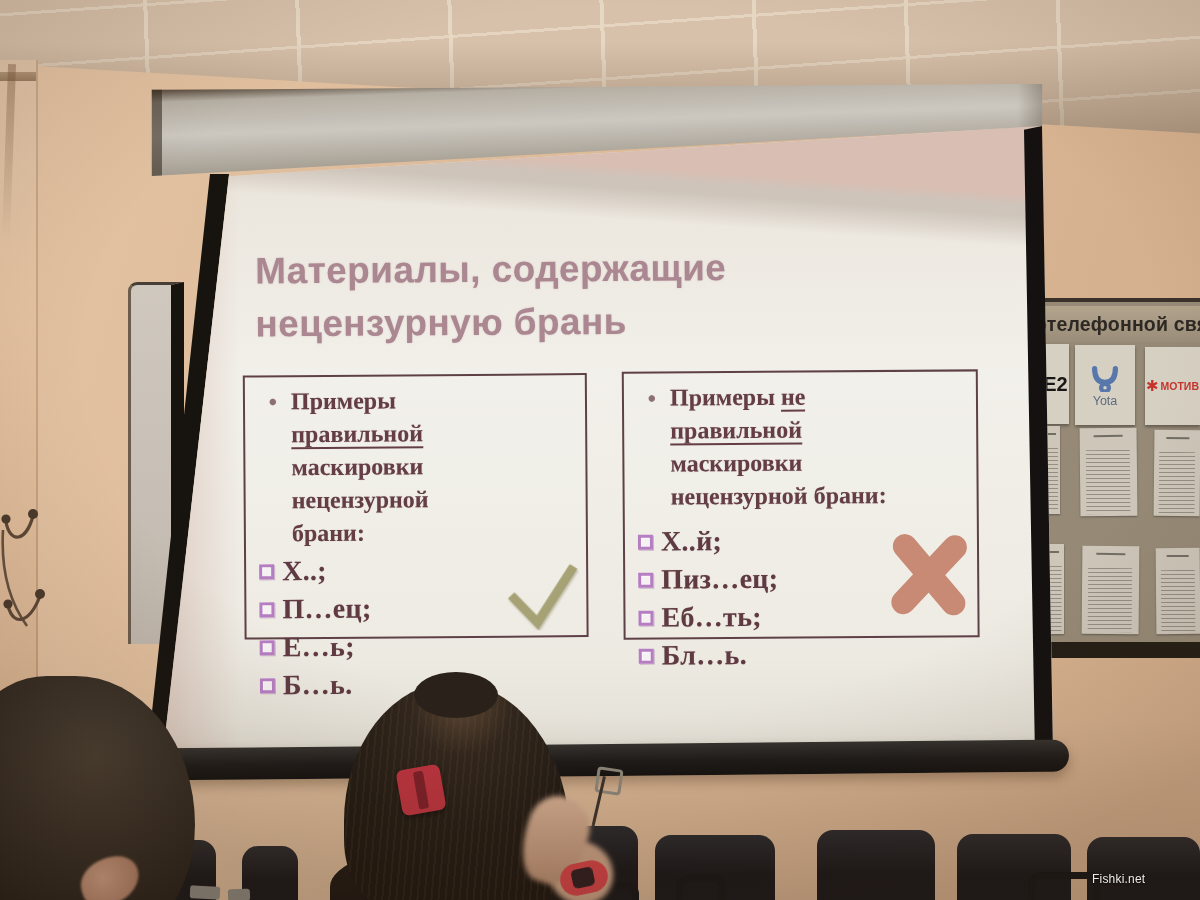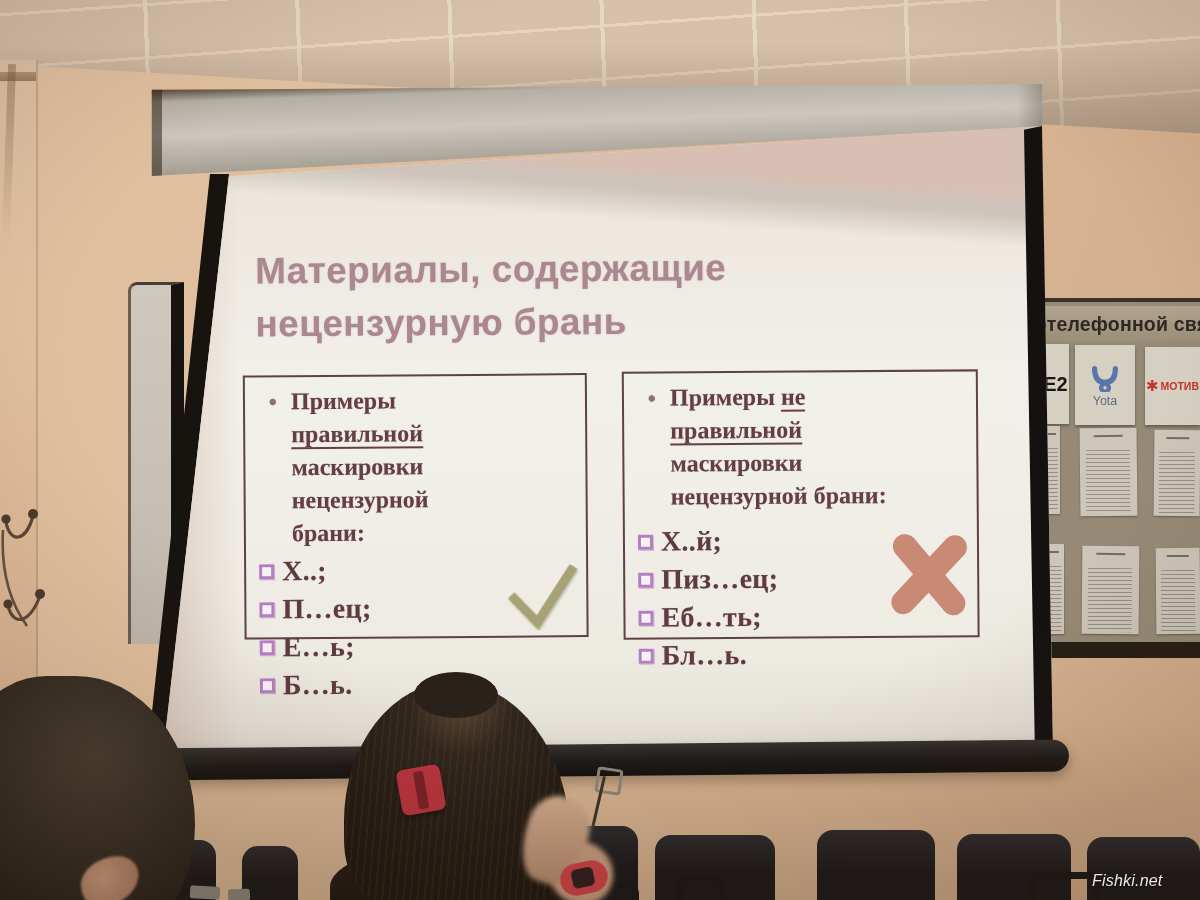--- a/index.html
+++ b/index.html
@@ -187,22 +187,22 @@
     background:#d84348; border-radius:16px; filter:blur(.7px);
   }
   .wrist-band::after{content:""; position:absolute; left:12px; top:6px; width:22px; height:19px;
     background:#2e1c20; border-radius:5px;}
 
   
   .vignette{left:0; top:0; width:1200px; height:900px; pointer-events:none;
     background:
       radial-gradient(ellipse 75% 65% at 52% 40%,rgba(0,0,0,0) 60%,rgba(70,45,22,.16) 95%),
       linear-gradient(to top,rgba(40,25,12,.12),rgba(0,0,0,0) 20%);}
-  .watermark{left:1092px; top:872px; font-size:16px; color:#eceae6; letter-spacing:.2px;
-    text-shadow:0 1px 2px rgba(0,0,0,.6);font-style:italic;}
+  .watermark{left:1092px; top:872px; font-size:12px; color:#eceae6; letter-spacing:.2px;
+    text-shadow:0 1px 2px rgba(0,0,0,.6);}
 </style>
 </head>
 <body>
 
 <div id="stage">
 
   <div class="abs ceiling"></div>
   <div class="abs side-column"></div>
   <div class="abs corner-shadow"></div>
 

